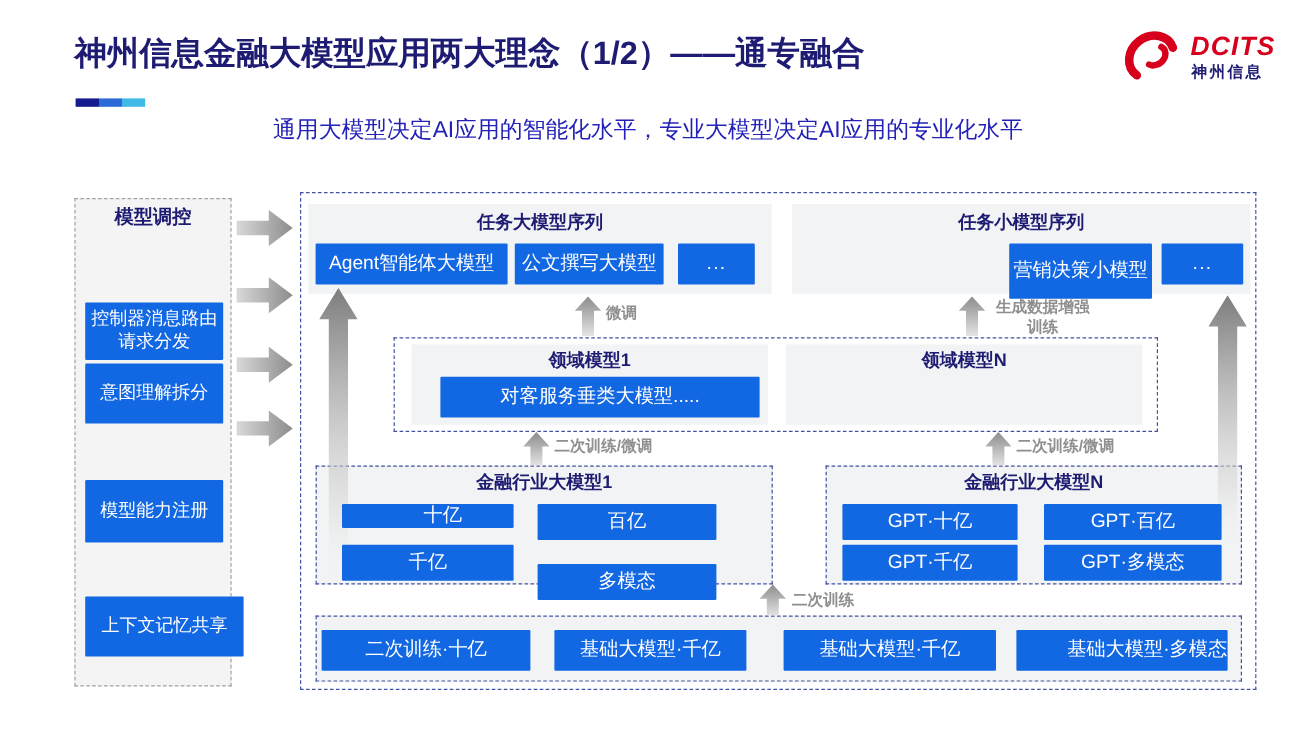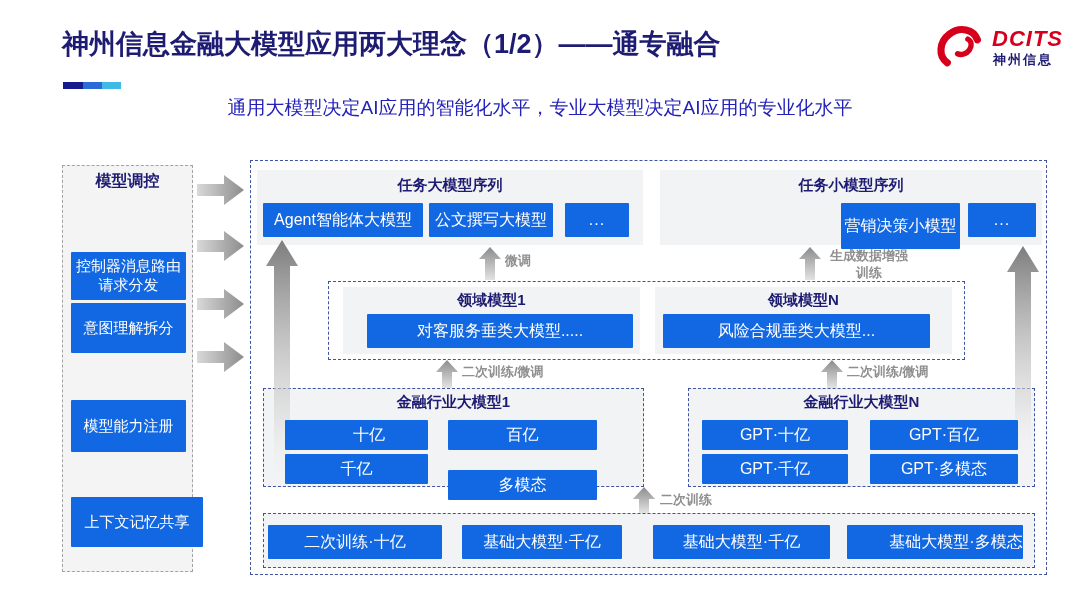--- a/index.html
+++ b/index.html
@@ -128,24 +128,23 @@
 
   <div class="abs fg graylabel" style="left:505px;top:252px;">微调</div>
   <div class="abs fg graylabel" style="left:824px;top:248px;width:90px;text-align:center;line-height:1.3;">生成数据增强训练</div>
   <div class="abs fg graylabel" style="left:462px;top:363px;">二次训练/微调</div>
   <div class="abs fg graylabel" style="left:847px;top:363px;">二次训练/微调</div>
   <div class="abs fg graylabel" style="left:660px;top:491px;">二次训练</div>
 
   <div class="abs fg grouphead" style="left:343px;top:291px;width:297px;">领域模型1</div>
   <div class="abs fg bluebox" style="left:367px;top:314px;width:266px;height:34px;">对客服务垂类大模型.....</div>
   <div class="abs fg grouphead" style="left:655px;top:291px;width:297px;">领域模型N</div>
-  <div class="abs fg bluebox" style="left:663px;top:314px;width:267px;height:34px;">风险合规垂类大模型...</div>
 
   <div class="abs fg grouphead" style="left:263px;top:393px;width:381px;">金融行业大模型1</div>
-  <div class="abs fg bluebox" style="left:285px;top:420px;width:143px;height:30px;padding-left:25px;">十亿</div>
+  <div class="abs fg bluebox" style="left:285px;top:420px;width:143px;height:20px;padding-left:25px;">十亿</div>
   <div class="abs fg bluebox" style="left:448px;top:420px;width:149px;height:30px;">百亿</div>
   <div class="abs fg bluebox" style="left:285px;top:454px;width:143px;height:30px;">千亿</div>
   <div class="abs fg bluebox" style="left:448px;top:454px;width:149px;height:30px;margin-top:16px;">多模态</div>
 
   <div class="abs fg grouphead" style="left:688px;top:393px;width:347px;">金融行业大模型N</div>
   <div class="abs fg bluebox" style="left:702px;top:420px;width:146px;height:30px;">GPT·十亿</div>
   <div class="abs fg bluebox" style="left:870px;top:420px;width:148px;height:30px;">GPT·百亿</div>
   <div class="abs fg bluebox" style="left:702px;top:454px;width:146px;height:30px;">GPT·千亿</div>
   <div class="abs fg bluebox" style="left:870px;top:454px;width:148px;height:30px;">GPT·多模态</div>
 

